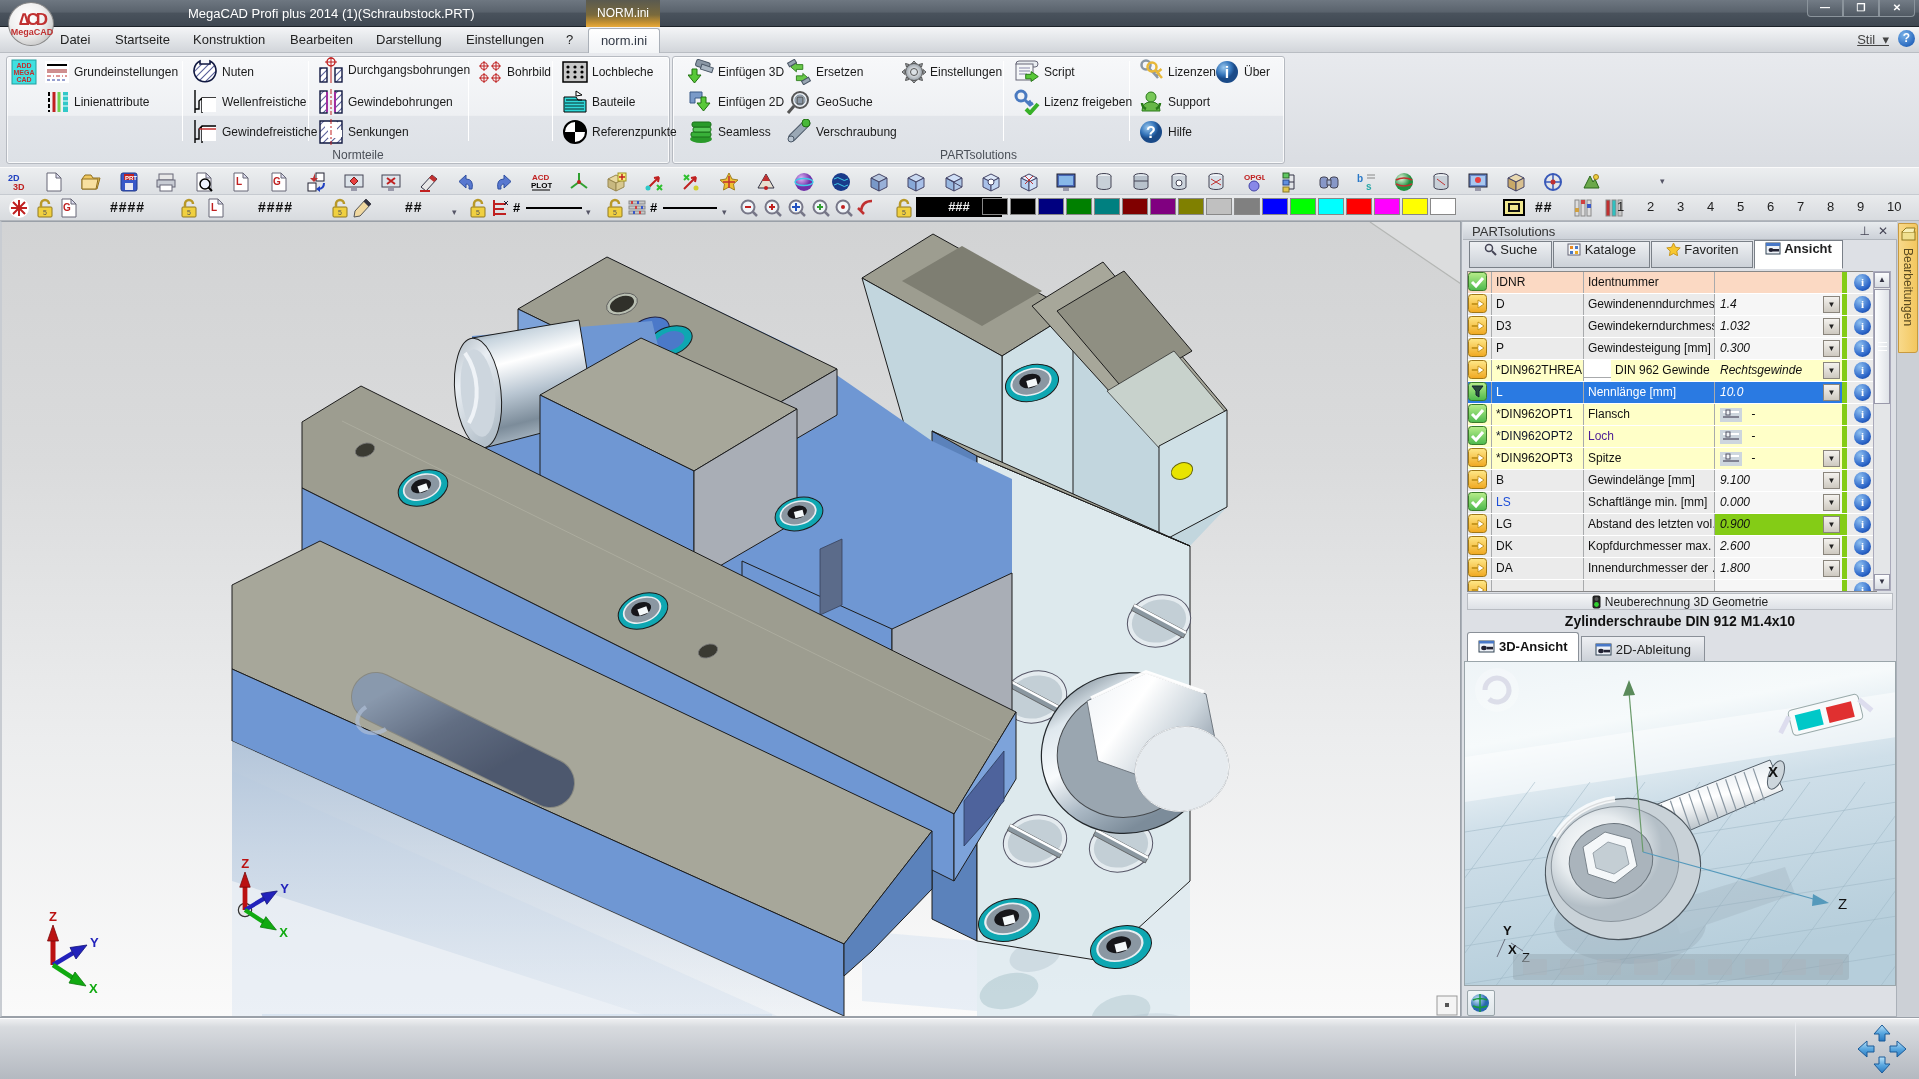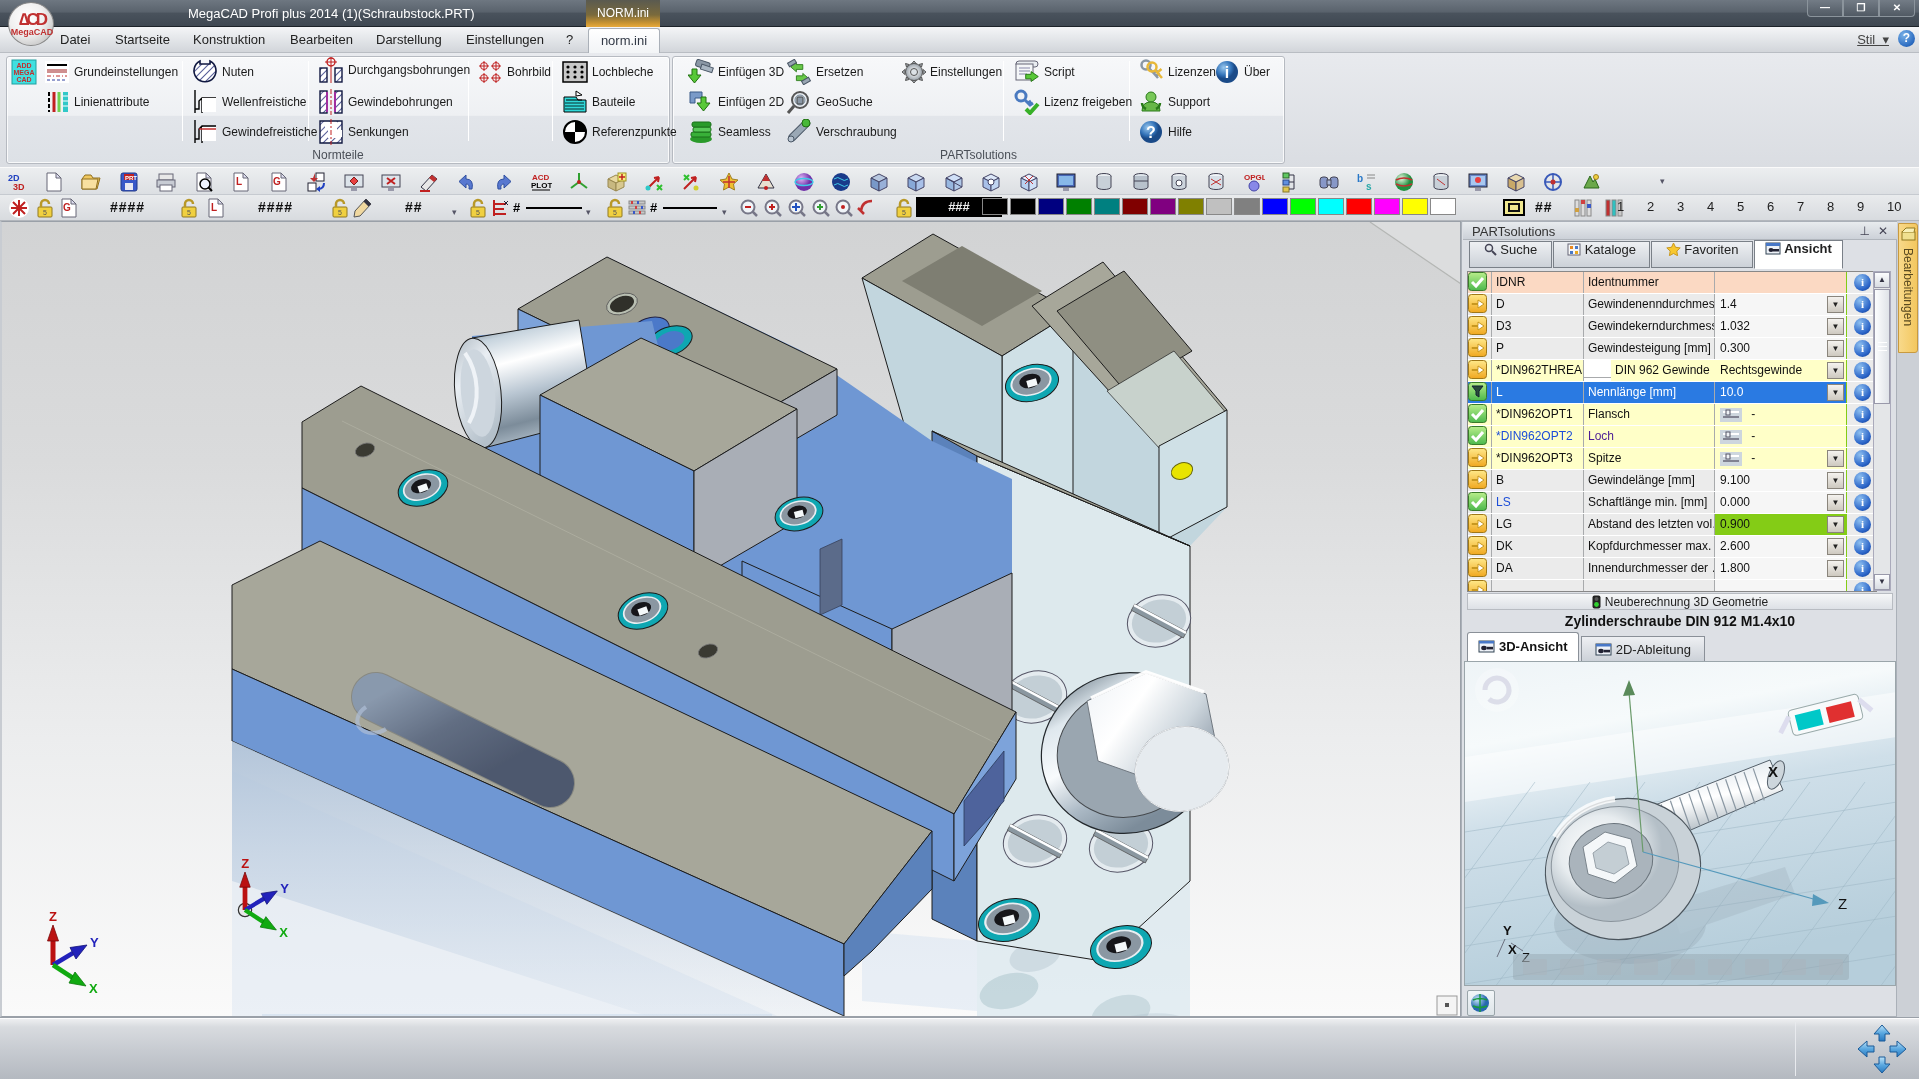--- a/index.html
+++ b/index.html
@@ -55,21 +55,21 @@
 
 #statusbar{position:absolute;top:1017px;left:0;width:1919px;height:62px;
  background:linear-gradient(#f0f1f3 0%,#d8dbdf 15%,#c6cad0 55%,#b4b9c0 100%);border-top:1px solid #9aa0a8;}
 
 .ptab{position:absolute;top:19px;height:27px;background:linear-gradient(#eef0f3,#ccd1d8);border:1px solid #7a8088;font-size:13px;color:#222;text-align:center;}
 #tbl{position:absolute;left:5px;top:49px;width:410px;height:321px;background:#fff;border:1px solid #888;overflow:hidden;}
 .trow{position:absolute;left:0;width:410px;height:18px;border-bottom:1px solid #a8aaac;font-size:12px;color:#111;}
 .c1{position:absolute;left:0;top:0;width:24px;height:21px;border-right:1px solid #a8aaac;}
 .c2{position:absolute;left:24px;top:0;width:92px;height:21px;border-right:1px solid #a8aaac;padding:3px 0 0 4px;white-space:nowrap;overflow:hidden;font-size:12px;}
 .c3{position:absolute;left:116px;top:0;width:131px;height:21px;border-right:1px solid #a8aaac;padding:3px 0 0 4px;white-space:nowrap;overflow:hidden;font-size:12px;}
-.c4{position:absolute;left:247px;top:0;width:132px;height:21px;border-right:1px solid #84cc16;padding:3px 0 0 5px;}
+.c4{position:absolute;left:247px;top:0;width:132px;height:21px;border-right:5px solid #84cc16;padding:3px 0 0 5px;font-style:italic;}
 .c5{position:absolute;left:379px;top:0;width:31px;height:21px;}
 .ddbtn{position:absolute;right:2px;top:2px;width:17px;height:17px;background:linear-gradient(#f4f2ee,#cec9c0);border:1px solid #8a857c;text-align:center;line-height:15px;font-size:8px;color:#222;}
 .infoi{position:absolute;left:7px;top:2px;width:17px;height:17px;border-radius:50%;background:radial-gradient(circle at 35% 28%,#8ec0f0,#2a64c8 65%,#12357e);color:#fff;font-weight:bold;font-size:11px;text-align:center;line-height:17px;font-family:"Liberation Serif",serif;}
 </style></head>
 <body>
 <div id="app">
  <div id="titlebar">
    <div id="title-text" style="left:188px;">MegaCAD Profi plus 2014 (1)(Schraubstock.PRT)</div>
    <div id="normini-tab">NORM.ini</div>
    <div id="winbtns">
@@ -89,21 +89,21 @@
    <div id="norm-tab2">norm.ini</div>
 
    <div id="stil">Stil&nbsp;&nbsp;▾</div>
    <div id="helpcirc">?</div>
  </div>
  <div id="logo">
       <div class="acd">∆CD</div>
       <div class="mc">MegaCAD</div>
     </div>
  <div id="ribbon">
-   <div class="rgroup" id="grp1" style="left:6px;width:664px;">
+   <div class="rgroup" id="grp1" style="left:6px;width:664px;padding-left:20px;">
         <div class="rlabel">Normteile</div>
       </div>
    <div class="rgroup" id="grp2" style="left:672px;width:613px;">
         <div class="rlabel">PARTsolutions</div>
       </div>
    <div class="vsep" style="left:182px;"></div>
    <div class="vsep" style="left:308px;"></div>
    <div class="vsep" style="left:468px;"></div>
    <div class="vsep" style="left:552px;"></div>
    <div class="vsep" style="left:1003px;"></div>
@@ -983,21 +983,21 @@
               <rect x="6" y="2" width="4" height="5" fill="#eef2f6" stroke="#556"></rect>
             </svg> <span style="margin-left:6px;">-</span></div>
           <div class="c5" style="background:#ebebeb;">
             <span class="infoi">i</span>
           </div>
         </div><div class="trow" style="top:154px;">
           <div class="c1" style="background:#ffffc8;"><svg width="19" height="19">
               <rect x="0.5" y="0.5" width="18" height="18" rx="3" fill="url(#gg)" stroke="#3a7a2a"></rect>
               <path d="M4 10 l4 4 7 -8" stroke="#fff" stroke-width="3" fill="none"></path>
             </svg></div>
-          <div class="c2" style="background:#ffffc8;color:#1d4ed8;">*DIN962OPT2</div>
+          <div class="c2" style="background:#ffffc8;color:#0f172a;">*DIN962OPT2</div>
           <div class="c3" style="background:#ffffc8;color:#4c1d95;">Loch</div>
           <div class="c4" style="background:#ffffc8;color:#111;"><svg width="22" height="14" style="vertical-align:middle;">
               <rect x="0" y="0" width="22" height="14" fill="#cdd6de"></rect>
               <line x1="3" y1="4" x2="19" y2="4" stroke="#fff" stroke-width="2"></line>
               <line x1="3" y1="9" x2="19" y2="9" stroke="#667" stroke-width="1.5"></line>
               <rect x="6" y="2" width="4" height="5" fill="#eef2f6" stroke="#556"></rect>
             </svg> <span style="margin-left:6px;">-</span></div>
           <div class="c5" style="background:#ebebeb;">
             <span class="infoi">i</span>
           </div>

